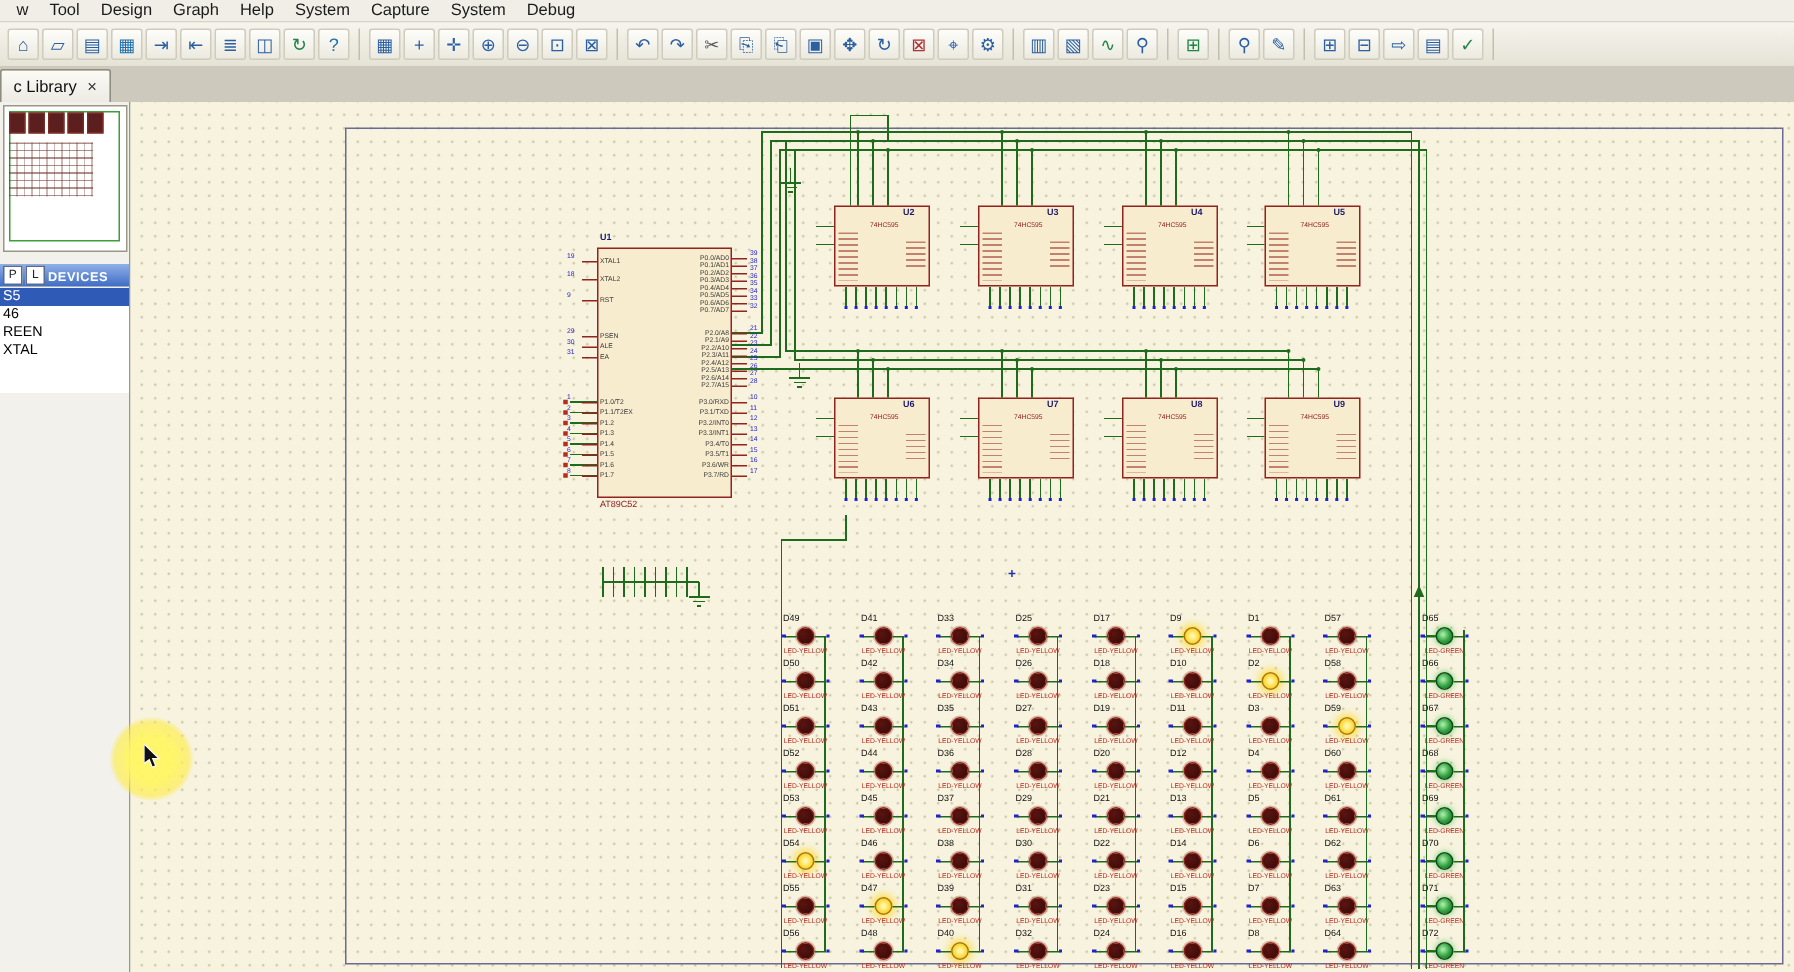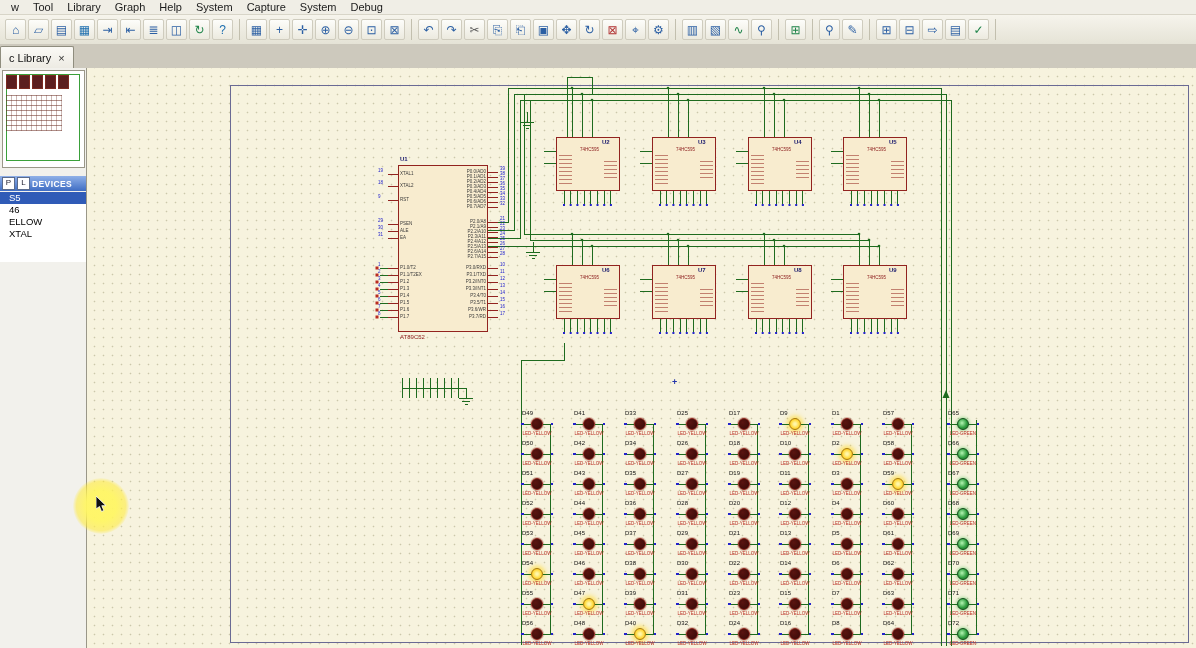--- a/index.html
+++ b/index.html
@@ -31,21 +31,21 @@
   .ov-ic{width:9px;height:12px;background:#5B1F1F;border:1px solid #7A2A20;}
   .ov-grid{position:absolute;top:24px;left:3px;width:56px;height:36px;
            background:repeating-linear-gradient(0deg,rgba(110,50,40,.55) 0 1px,transparent 1px 5px),
                       repeating-linear-gradient(90deg,rgba(110,50,40,.35) 0 1px,transparent 1px 5px);}
   .dev-header{position:absolute;top:108px;left:0;right:0;height:15px;
               background:linear-gradient(#8FB0E8,#3F6DC4);display:flex;align-items:center;gap:2px;padding:0 2px;}
   .dev-btn{width:11px;height:11px;background:#fff;border:1px solid #5A6B8C;font-size:8px;line-height:10px;
            text-align:center;color:#223;cursor:pointer;}
   .dev-title{color:#fff;font-size:8.5px;font-weight:bold;letter-spacing:.4px;}
   .dev-list{position:absolute;top:124px;left:0;right:0;height:70px;background:#fff;}
-  .dev-item{height:12px;line-height:12px;font-size:9.5px;color:#000;padding-left:9px;white-space:nowrap;cursor:pointer;}
+  .dev-item{height:12px;line-height:12px;font-size:9.5px;color:#000;padding-left:2px;white-space:nowrap;cursor:pointer;}
   .dev-item.selected{background:#2F5BB7;color:#fff;}
 
   
   .canvas{position:absolute;left:87px;top:68px;right:0;bottom:0;overflow:hidden;
           background-color:#F7F3DE;
           background-image:radial-gradient(circle,#CBC7AA 0.7px,transparent 1.1px);
           background-size:9px 9px;background-position:3px 4px;}
   .sheet-border{position:absolute;left:143px;top:17px;width:957px;height:556px;border:1px solid #6A6A94;}
   #wires{position:absolute;left:0;top:0;}
   #parts{position:absolute;left:0;top:0;width:0;height:0;}
@@ -81,21 +81,21 @@
   #glow{position:absolute;left:73px;top:478px;width:56px;height:56px;border-radius:50%;z-index:50;pointer-events:none;
         background:radial-gradient(circle,rgba(255,246,100,.95) 0 38%,rgba(255,234,50,.55) 62%,rgba(255,234,50,0) 72%);}
   #cursor{position:absolute;left:96px;top:496px;z-index:51;pointer-events:none;}
 </style>
 </head>
 <body>
 
 <div class="menubar">
     <span class="menu-item">w</span>
     <span class="menu-item">Tool</span>
-    <span class="menu-item">Library</span>
+    <span class="menu-item">Design</span>
     <span class="menu-item">Graph</span>
     <span class="menu-item">Help</span>
     <span class="menu-item">System</span>
     <span class="menu-item">Capture</span>
     <span class="menu-item">System</span>
     <span class="menu-item">Debug</span>
   </div>
 
 <div class="toolbar">
     <div class="tb-group">
@@ -174,21 +174,21 @@
     <div class="ov-grid"></div>
   </div>
   <div class="dev-header">
     <div class="dev-btn">P</div>
     <div class="dev-btn">L</div>
     <span class="dev-title">DEVICES</span>
   </div>
   <div class="dev-list">
       <div class="dev-item selected">S5</div>
       <div class="dev-item">46</div>
-      <div class="dev-item">ELLOW</div>
+      <div class="dev-item">REEN</div>
       <div class="dev-item">XTAL</div>
     </div>
 </div>
 
 <div class="canvas">
   <div class="sheet-border"></div>
   <svg id="wires" width="1109" height="580">
       <path d="M401 154L421 154L421 20L854 20L854 578M401 162L427 162L427 26L859 26L859 578M401 170L433 170L433 32L864 32L864 578M401 178L792 178M437 26L437 166L772 166M443 32L443 172L782 172M480 69L480 9L505 9L505 26M477 275L477 292L434 292L434 577M889 352L889 566M315 320L379 320M379 320L379 330M440 44L440 54M446 174L446 184M485 20L485 69M581 20L581 69M677 20L677 69M772 20L772 69M495 26L495 69M591 26L591 69M687 26L687 69M782 26L782 69M505 32L505 69M601 32L601 69M697 32L697 69M792 32L792 69M485 166L485 197M581 166L581 197M677 166L677 197M772 166L772 197M495 172L495 197M591 172L591 197M687 172L687 197M782 172L782 197M505 178L505 197M601 178L601 197M697 178L697 197M792 178L792 197M315 310L315 330M322 310L322 330M329 310L329 330M336 310L336 330M343 310L343 330M350 310L350 330M357 310L357 330M364 310L364 330M371 310L371 330M477 123L477 137M483.70000000000005 123L483.70000000000005 137M490.4 123L490.4 137M497.1 123L497.1 137M503.79999999999995 123L503.79999999999995 137M510.5 123L510.5 137M517.2 123L517.2 137M523.9 123L523.9 137M457 83L469 83M457 95L469 95M573 123L573 137M579.7 123L579.7 137M586.4 123L586.4 137M593.1 123L593.1 137M599.8 123L599.8 137M606.5 123L606.5 137M613.2 123L613.2 137M619.9 123L619.9 137M553 83L565 83M553 95L565 95M669 123L669 137M675.7 123L675.7 137M682.4 123L682.4 137M689.1 123L689.1 137M695.8 123L695.8 137M702.5 123L702.5 137M709.2 123L709.2 137M715.9 123L715.9 137M649 83L661 83M649 95L661 95M764 123L764 137M770.7 123L770.7 137M777.4 123L777.4 137M784.1 123L784.1 137M790.8 123L790.8 137M797.5 123L797.5 137M804.2 123L804.2 137M810.9 123L810.9 137M744 83L756 83M744 95L756 95M477 251L477 265M483.70000000000005 251L483.70000000000005 265M490.4 251L490.4 265M497.1 251L497.1 265M503.79999999999995 251L503.79999999999995 265M510.5 251L510.5 265M517.2 251L517.2 265M523.9 251L523.9 265M457 211L469 211M457 223L469 223M573 251L573 265M579.7 251L579.7 265M586.4 251L586.4 265M593.1 251L593.1 265M599.8 251L599.8 265M606.5 251L606.5 265M613.2 251L613.2 265M619.9 251L619.9 265M553 211L565 211M553 223L565 223M669 251L669 265M675.7 251L675.7 265M682.4 251L682.4 265M689.1 251L689.1 265M695.8 251L695.8 265M702.5 251L702.5 265M709.2 251L709.2 265M715.9 251L715.9 265M649 211L661 211M649 223L661 223M764 251L764 265M770.7 251L770.7 265M777.4 251L777.4 265M784.1 251L784.1 265M790.8 251L790.8 265M797.5 251L797.5 265M804.2 251L804.2 265M810.9 251L810.9 265M744 211L756 211M744 223L756 223M434 356L437 356M864 356L870 356M434 386L437 386M864 386L870 386M434 416L437 416M864 416L870 416M434 446L437 446M864 446L870 446M434 476L437 476M864 476L870 476M434 506L437 506M864 506L870 506M434 536L437 536M864 536L870 536M434 566L437 566M864 566L870 566M463 356L463 566M515 356L515 566M566 356L566 566M618 356L618 566M670 356L670 566M721 356L721 566M773 356L773 566M824 356L824 566M293 200L311 200M293 207L311 207M293 214L311 214M293 221L311 221M293 228L311 228M293 235L311 235M293 242L311 242M293 249L311 249M433 54L447 54M436 57L444 57M438.5 60L441.5 60M439 184L453 184M442 187L450 187M444.5 190L447.5 190M372 330L386 330M375 333L383 333M377.5 336L380.5 336" fill="none" stroke="#1E6B1E" stroke-width="1" shape-rendering="crispEdges"></path>
       <circle cx="485" cy="20" r="1.3" fill="#1E6B1E"></circle>
       <circle cx="581" cy="20" r="1.3" fill="#1E6B1E"></circle>

